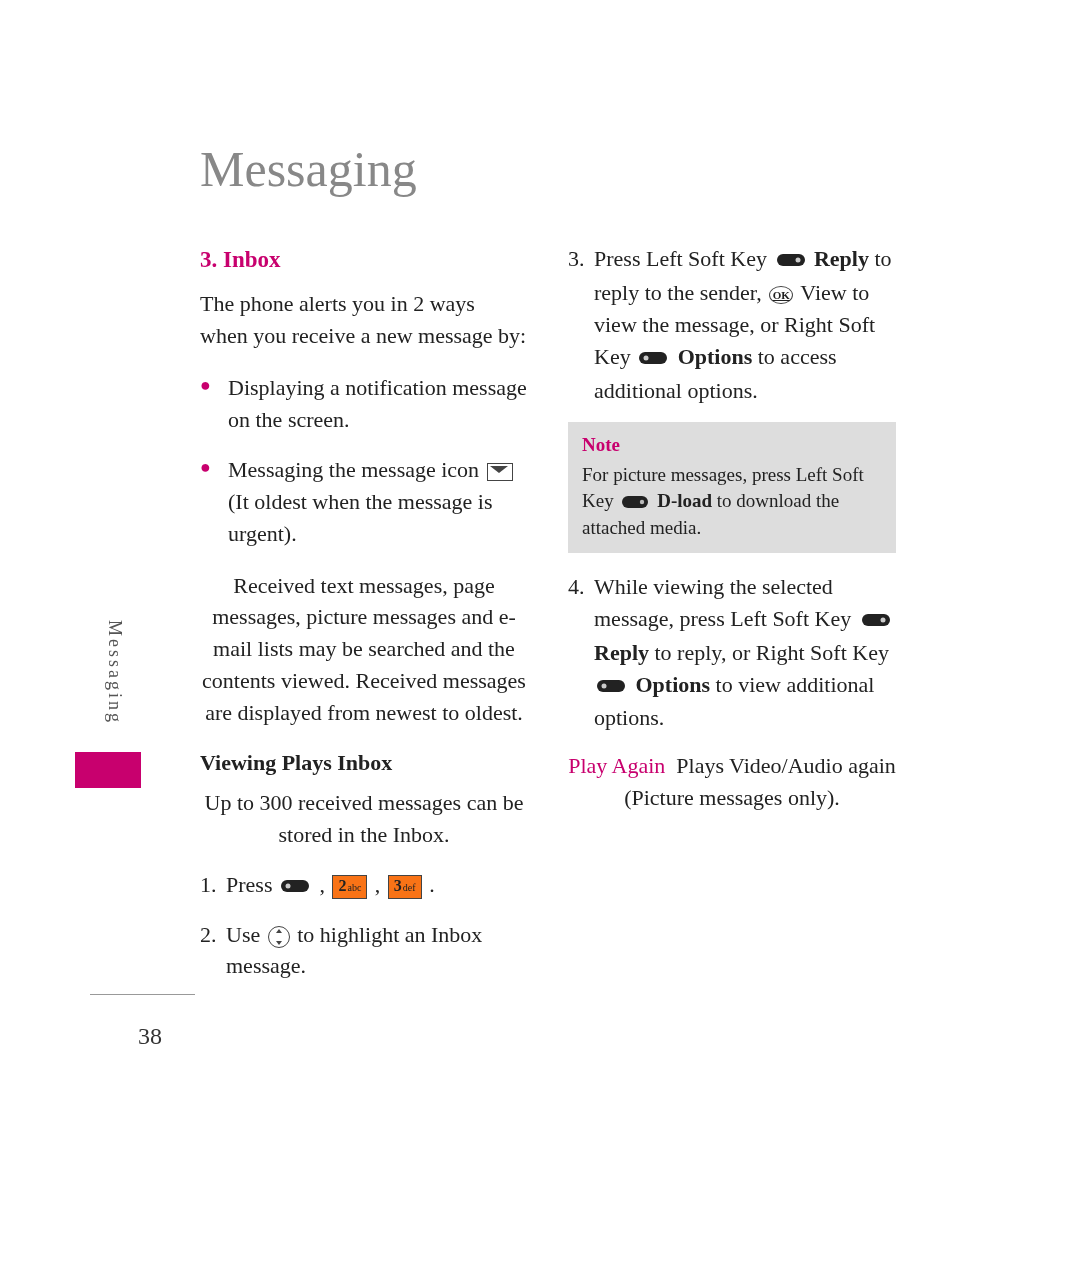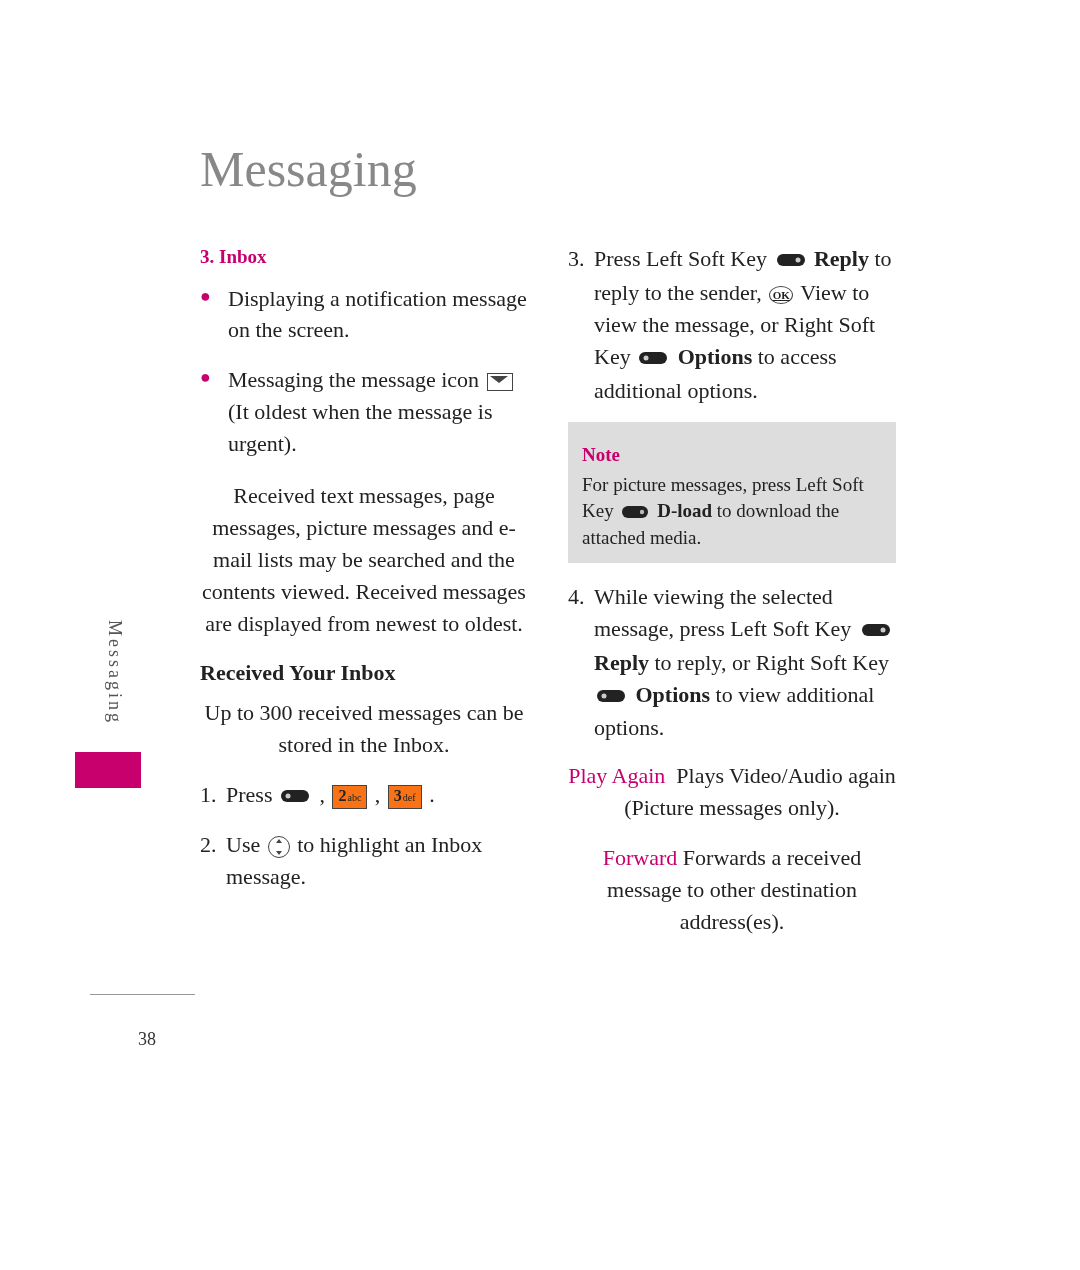--- a/index.html
+++ b/index.html
@@ -51,21 +51,21 @@
       gap: 40px;
       margin-left: 10px;
     }
     .col {
       width: 328px;
       font-size: 22px;
       line-height: 1.45;
     }
     .section-title {
       color: #c8006e;
-      font-size: 19px;
+      font-size: 23px;
       font-weight: bold;
       margin-bottom: 12px;
     }
     .intro {
       margin-bottom: 20px;
     }
     ul.bullets {
       list-style: none;
       padding-left: 0;
       margin-bottom: 20px;
@@ -176,41 +176,41 @@
       position: absolute;
       left: 2px;
       top: 2px;
       width: 0; height: 0;
       border-left: 9px solid transparent;
       border-right: 9px solid transparent;
       border-top: 7px solid #444;
     }
     .note-box {
       background: #ddd;
-      padding: 20px 14px 12px 14px;
+      padding: 10px 14px 12px 14px;
       margin: 10px 0 18px 0;
       font-size: 19px;
       line-height: 1.35;
     }
     .note-title {
       color: #c8006e;
       font-weight: bold;
       margin-bottom: 4px;
     }
     .accent {
       color: #c8006e;
       font-weight: normal;
       margin-top: 30px;
     }
     .bold { font-weight: bold; }
     .page-num {
       position: absolute;
       left: 138px;
       bottom: 220px;
-      font-size: 18px;
+      font-size: 24px;
       color: #333;
     }
     .footer-rule {
       position: absolute;
       left: 90px;
       top: 994px;
       width: 105px;
       border-top: 1px solid #999;
     }
   </style>
@@ -227,33 +227,34 @@
   <div class="side-tab-block"></div>
 
   <div class="columns">
 
     <div class="col">
       <div class="section-title">
         <span>3.</span>
         <span>Inbox</span>
       </div>
 
+      <p class="intro">The phone alerts you in 2 ways when you receive a new message by:</p>
 
       <ul class="bullets">
         <li>Displaying a notification message on the screen.</li>
         <li>
           <span>Messaging the message icon</span>
           <span class="envelope-icon"></span>
           <span>(It oldest when the message is urgent).</span>
         </li>
       </ul>
 
       <p class="para">Received text messages, page messages, picture messages and e-mail lists may be searched and the contents viewed. Received messages are displayed from newest to oldest.</p>
 
-      <p class="subhead">Received Your Inbox</p>
+      <p class="subhead">Viewing Plays Inbox</p>
 
       <p class="para">Up to 300 received messages can be stored in the Inbox.</p>
 
       <div class="step">
         <div class="step-num">1.</div>
         <div class="step-body">
           <span>Press</span>
           <span class="softkey-icon">
             <svg width="30" height="16" viewBox="0 0 30 16">
                 <rect x="0" y="2" width="28" height="12" rx="6" fill="#222"></rect>
@@ -339,23 +340,19 @@
           <span>to view additional options.</span>
         </div>
       </div>
 
       <p class="para">
         <span class="accent">Play Again</span>
         &nbsp;<span>Plays Video/Audio again (Picture messages only).</span>
       </p>
 
 
-      <p class="para">
-        <span class="accent">Forward</span>
-        <span>Forwards a received message to other destination address(es).</span>
-      </p>
 
     </div>
   </div>
 
   <div class="footer-rule"></div>
   <div class="page-num">38</div>
 </div>
 
 </body></html>

